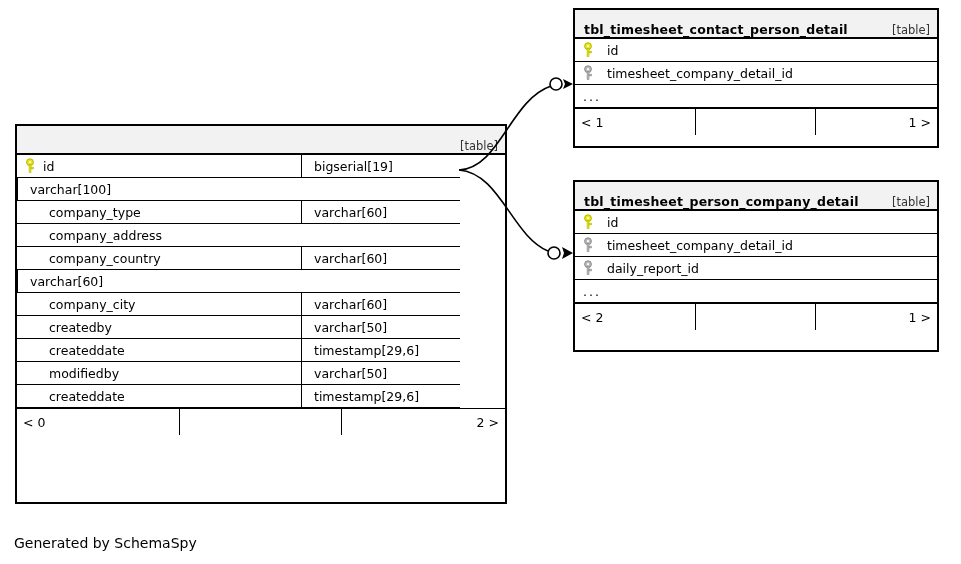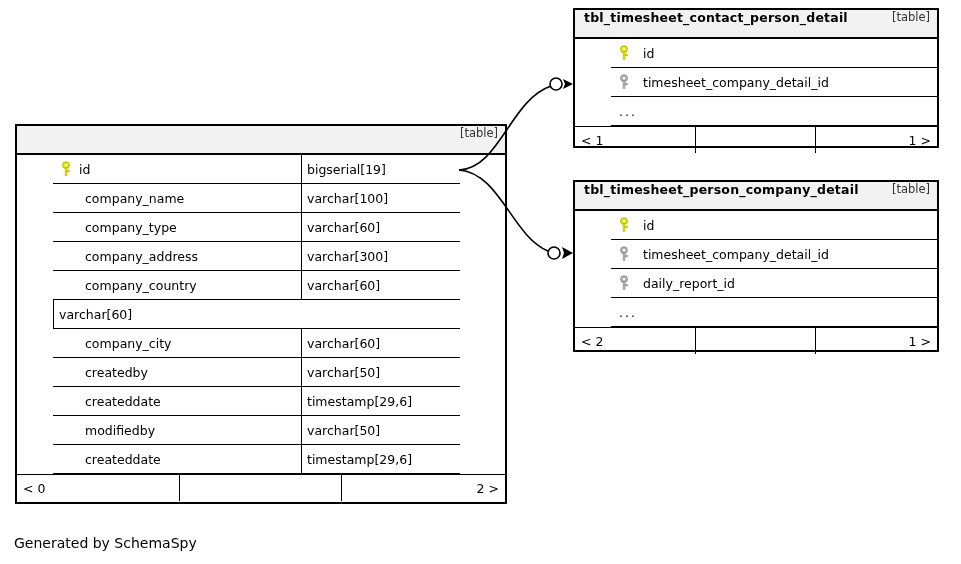--- a/index.html
+++ b/index.html
@@ -22,21 +22,21 @@
     box-sizing: border-box;
     border: 2px solid #000000;
     background: #ffffff;
   }
   .ent-header {
     box-sizing: border-box;
     background: #f2f2f2;
     border-bottom: 2px solid #000000;
     height: 29px;
     display: flex;
-    align-items: flex-start;
+    align-items: flex-end;
     padding: 0 7px 0 9px;
   }
   .ent-title {
     font-weight: bold;
     font-size: 12.5px;
     color: #000000;
     letter-spacing: .2px;
     white-space: nowrap;
   }
   .ent-tag {
@@ -45,44 +45,43 @@
     color: #333333;
     white-space: nowrap;
   }
 
   .rows { position: relative; }
 
   .row {
     box-sizing: border-box;
     display: flex;
     align-items: center;
-    height: 29px;
+    height: 23px;
     border-bottom: 1.5px solid #000000;
     background: #ffffff;
-    margin-left: 36px;
   }
   .row.last { border-bottom: 1.5px solid #000000; }
   .row .colname {
     box-sizing: border-box;
     display: flex;
     align-items: center;
     height: 100%;
     padding-left: 8px;
     font-size: 12.5px;
     color: #000000;
     white-space: nowrap;
     flex: 1 1 auto;
     overflow: hidden;
   }
   .row .coltype {
     box-sizing: border-box;
     display: flex;
     align-items: center;
     height: 100%;
-    padding-left: 5px;
+    padding-left: 12px;
     font-size: 12.5px;
     color: #000000;
     white-space: nowrap;
     border-left: 1.5px solid #000000;
     flex: 0 0 auto;
   }
   .label-indent { padding-left: 6px; }
 
   
   .keyicon {
@@ -176,41 +175,36 @@
               <rect x="4.1" y="6.6" width="1.9" height="8" fill="#e8e80c" stroke="#b5b500" stroke-width=".6"></rect>
               <rect x="6" y="9.2" width="2.6" height="1.7" fill="#e8e80c" stroke="#b5b500" stroke-width=".6"></rect>
             </svg>
           </span>
           <span>id</span>
         </span>
         <span class="coltype">bigserial[19]</span>
       </div>
 
       <div class="row">
-        <span class="colname">
-          <span class="keyspacer"></span>
-          <span class="label-indent">company_name</span>
-        </span>
         <span class="coltype">varchar[100]</span>
       </div>
 
       <div class="row">
         <span class="colname">
           <span class="keyspacer"></span>
           <span class="label-indent">company_type</span>
         </span>
         <span class="coltype">varchar[60]</span>
       </div>
 
       <div class="row">
         <span class="colname">
           <span class="keyspacer"></span>
           <span class="label-indent">company_address</span>
         </span>
-        <span class="coltype">varchar[300]</span>
       </div>
 
       <div class="row">
         <span class="colname">
           <span class="keyspacer"></span>
           <span class="label-indent">company_country</span>
         </span>
         <span class="coltype">varchar[60]</span>
       </div>
 

